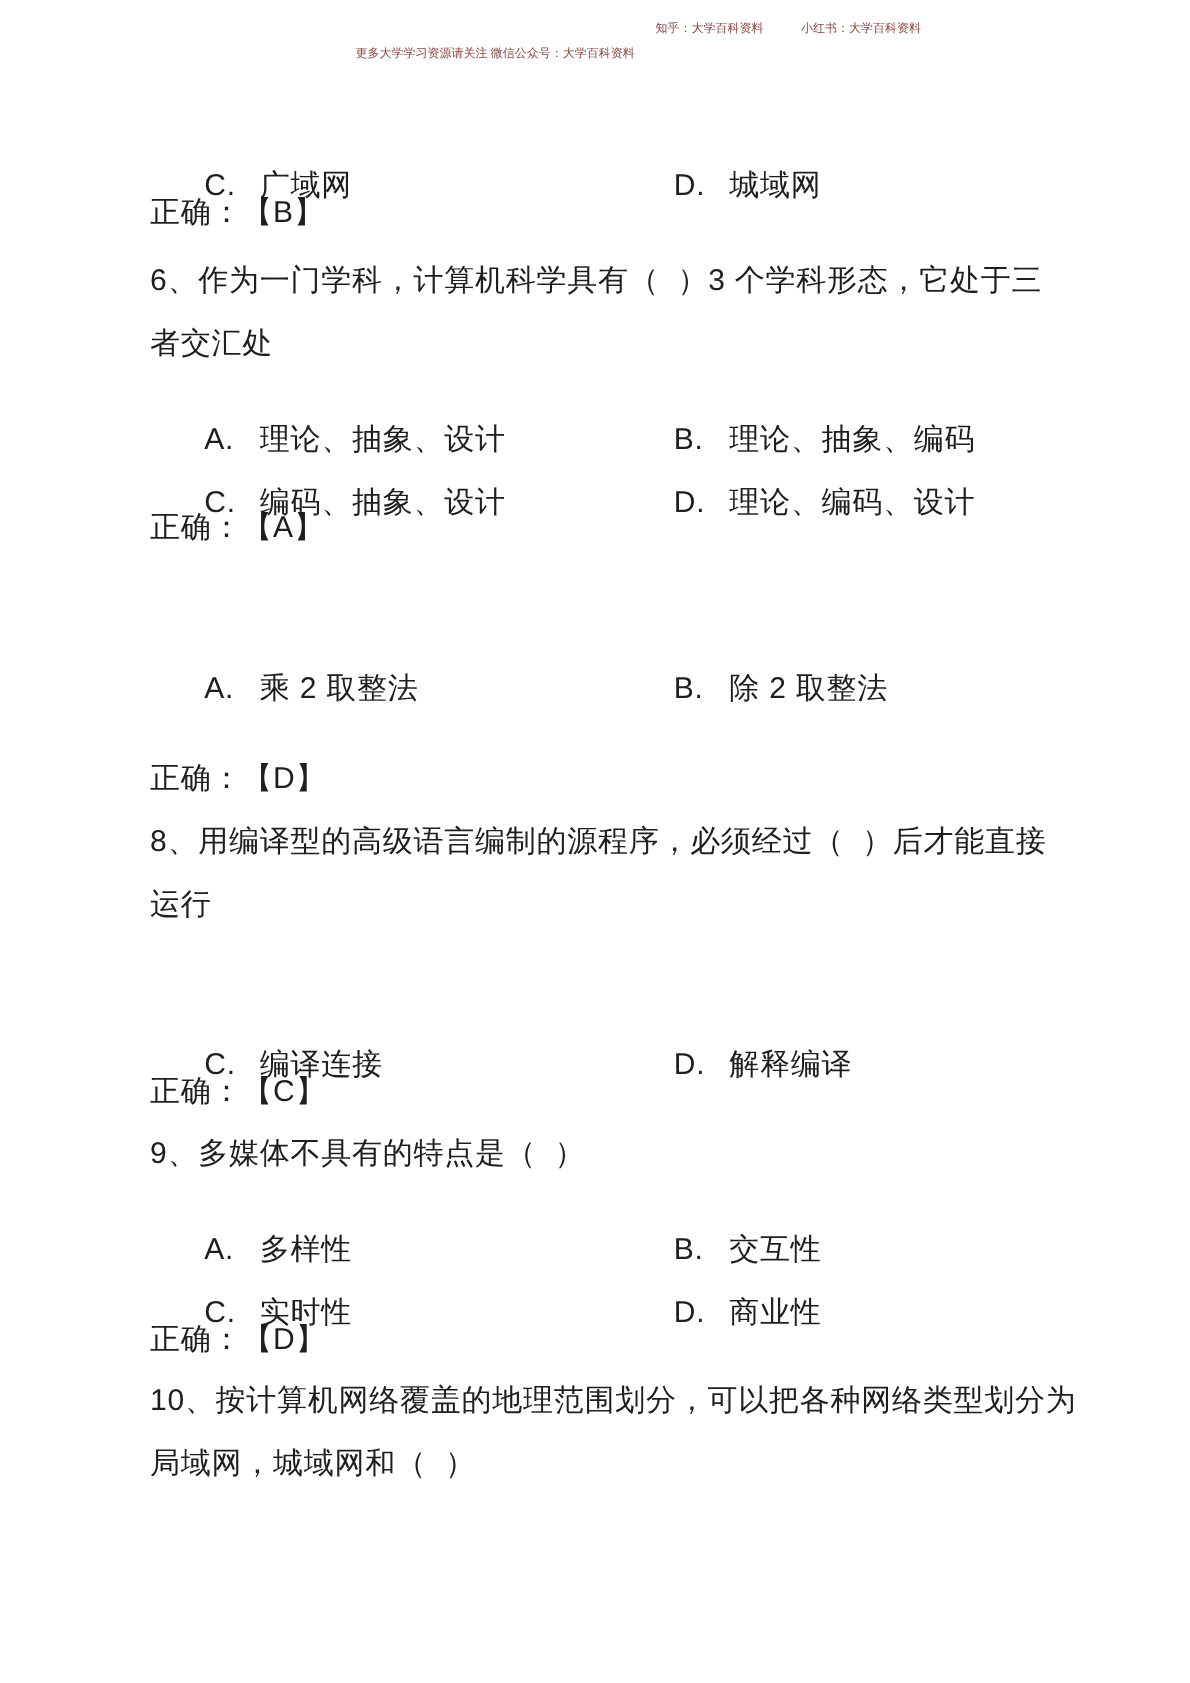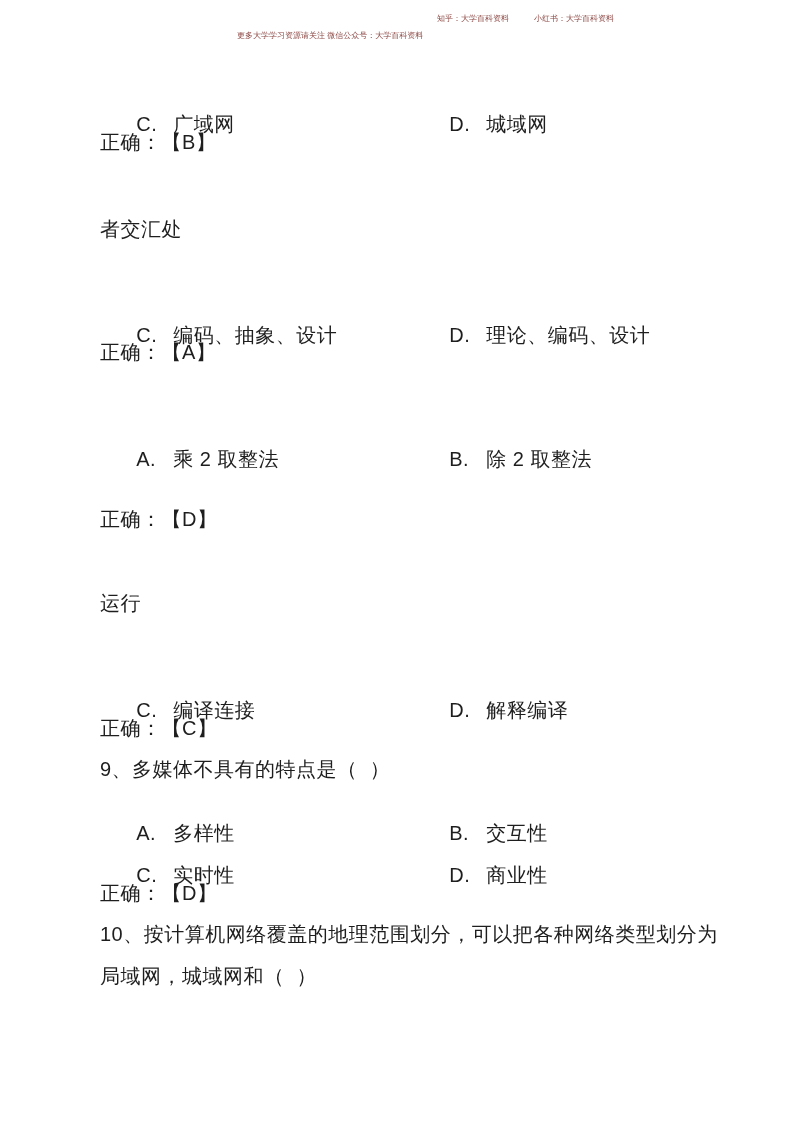--- a/index.html
+++ b/index.html
@@ -61,31 +61,36 @@
 
   <div class="promo-seg promo-1">更多大学学习资源请关注 微信公众号：大学百科资料</div>
   <div class="promo-seg promo-2">知乎：大学百科资料</div>
   <div class="promo-seg promo-3">小红书：大学百科资料</div>
 
   <div class="line optrow" style="top:88px">
     <span class="cell-left"><span class="opt-label">C.</span><span>广域网</span></span><span class="cell-right"><span class="opt-label">D.</span><span>城域网</span></span>
   </div>
   <div class="line answer" style="top:130px">正确：【B】</div>
 
+  <div class="line stem" style="top:175px">6、作为一门学科，计算机科学具有（  ）3 个学科形态，它处于三</div>
   <div class="line stem" style="top:217px">者交汇处</div>
+  <div class="line optrow" style="top:257px">
+    <span class="cell-left"><span class="opt-label">A.</span><span>理论、抽象、设计</span></span><span class="cell-right"><span class="opt-label">B.</span><span>理论、抽象、编码</span></span>
+  </div>
   <div class="line optrow" style="top:299px">
     <span class="cell-left"><span class="opt-label">C.</span><span>编码、抽象、设计</span></span><span class="cell-right"><span class="opt-label">D.</span><span>理论、编码、设计</span></span>
   </div>
   <div class="line answer" style="top:340px">正确：【A】</div>
 
   <div class="line optrow" style="top:423px">
     <span class="cell-left"><span class="opt-label">A.</span><span>乘 2 取整法</span></span><span class="cell-right"><span class="opt-label">B.</span><span>除 2 取整法</span></span>
   </div>
   <div class="line answer" style="top:507px">正确：【D】</div>
 
+  <div class="line stem" style="top:549px">8、用编译型的高级语言编制的源程序，必须经过（  ）后才能直接</div>
   <div class="line stem" style="top:591px">运行</div>
   <div class="line optrow" style="top:674px">
     <span class="cell-left"><span class="opt-label">C.</span><span>编译连接</span></span><span class="cell-right"><span class="opt-label">D.</span><span>解释编译</span></span>
   </div>
   <div class="line answer" style="top:716px">正确：【C】</div>
 
   <div class="line stem" style="top:757px">9、多媒体不具有的特点是（  ）</div>
   <div class="line optrow" style="top:797px">
     <span class="cell-left"><span class="opt-label">A.</span><span>多样性</span></span><span class="cell-right"><span class="opt-label">B.</span><span>交互性</span></span>
   </div>

